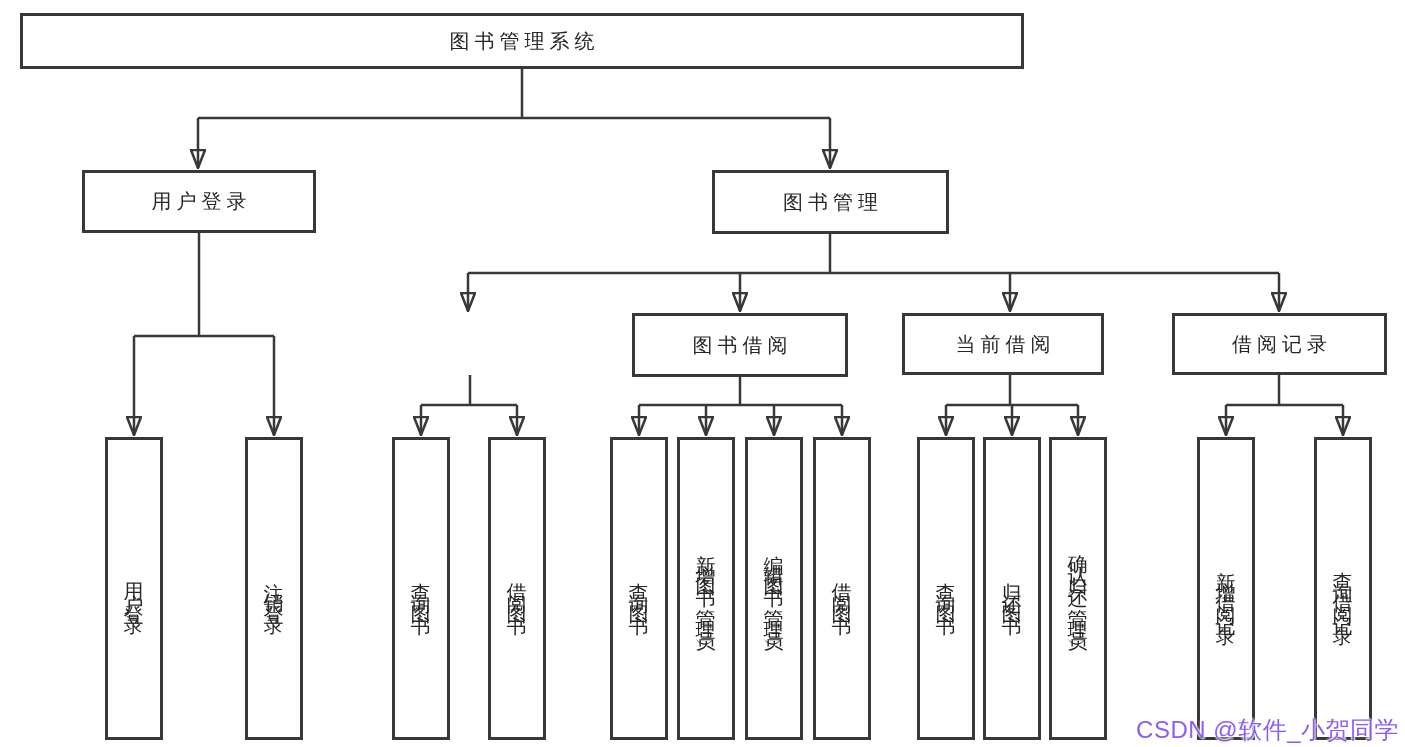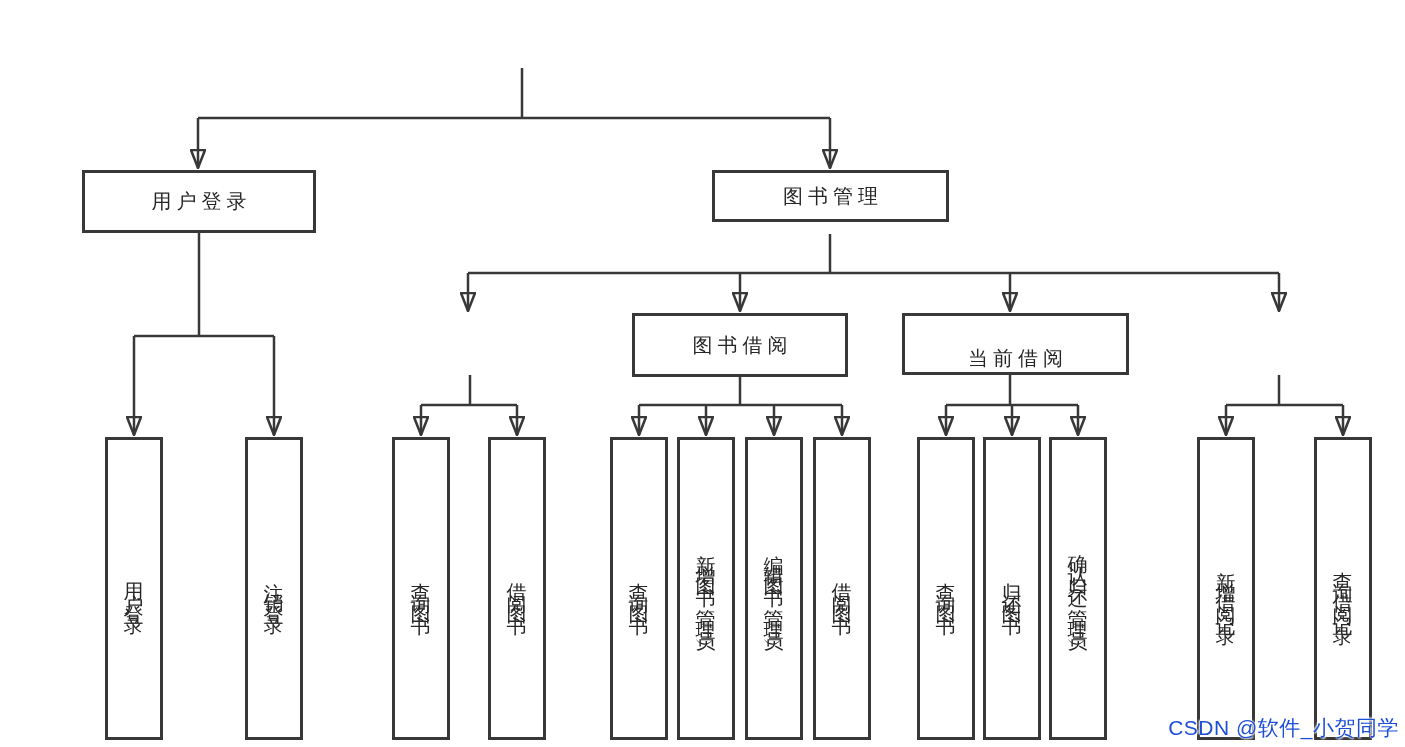--- a/index.html
+++ b/index.html
@@ -49,45 +49,45 @@
     writing-mode: vertical-rl;
     text-orientation: mixed;
     font-size: 20px;
     letter-spacing: 11px;
     line-height: 1;
     white-space: nowrap;
   }
   
   .n-root   { left: 20px;   top: 13px;  width: 1004px; height: 56px; }
   .n-l2a    { left: 82px;   top: 170px; width: 234px;  height: 63px; }
-  .n-l2b    { left: 712px;  top: 170px; width: 237px;  height: 52px; }
+  .n-l2b    { left: 712px;  top: 170px; width: 237px;  height: 64px; }
   .n-l3a    { left: 362px;  top: 313px; width: 216px;  height: 62px; }
   .n-l3b    { left: 632px;  top: 313px; width: 216px;  height: 64px; }
-  .n-l3c    { left: 902px;  top: 313px; width: 227px;  height: 62px; align-items: flex-end; }
+  .n-l3c    { left: 902px;  top: 313px; width: 202px;  height: 62px; }
   .n-l3d    { left: 1172px; top: 313px; width: 215px;  height: 62px; }
   .leaf     { top: 437px; width: 58px; height: 303px; }
   .leaf-1  { left: 105px; }
   .leaf-2  { left: 245px; }
   .leaf-3  { left: 392px; }
   .leaf-4  { left: 488px; }
   .leaf-5  { left: 610px; }
   .leaf-6  { left: 677px; }
   .leaf-7  { left: 745px; }
   .leaf-8  { left: 813px; }
   .leaf-9  { left: 917px; }
   .leaf-10 { left: 983px; }
   .leaf-11 { left: 1049px; }
   .leaf-12 { left: 1197px; }
   .leaf-13 { left: 1314px; }
   .watermark {
     position: absolute;
     right: 6px;
     top: 714px;
-    font-size: 21px;
-    color: #1d4ed8;
+    font-size: 24px;
+    color: #8b5cf6;
     letter-spacing: 0.5px;
     white-space: nowrap;
     z-index: 3;
     text-shadow: 0 0 2px #ffffff, 1px 1px 2px #ffffff, -1px -1px 2px #ffffff;
   }
 </style>
 </head>
 <body>
 
 <div class="canvas">
@@ -133,34 +133,40 @@
     <path d="M946,405 V435" marker-end="url(#arrowhead)"></path>
     <path d="M1012,405 V435" marker-end="url(#arrowhead)"></path>
     <path d="M1078,405 V435" marker-end="url(#arrowhead)"></path>
 
     <path d="M1279,375 V405"></path>
     <path d="M1226,405 H1343"></path>
     <path d="M1226,405 V435" marker-end="url(#arrowhead)"></path>
     <path d="M1343,405 V435" marker-end="url(#arrowhead)"></path>
   </svg>
 
+  <div class="box n-root">
+    <span class="h-label">图书管理系统</span>
+  </div>
 
   <div class="box n-l2a">
     <span class="h-label">用户登录</span>
   </div>
   <div class="box n-l2b">
     <span class="h-label">图书管理</span>
   </div>
 
   <div class="box n-l3b">
     <span class="h-label">图书借阅</span>
   </div>
   <div class="box n-l3c">
     <span class="h-label">当前借阅</span>
   </div>
+  <div class="box n-l3d">
+    <span class="h-label">借阅记录</span>
+  </div>
 
   <div class="box leaf leaf-1">
     <span class="v-label">用户登录</span>
   </div>
   <div class="box leaf leaf-2">
     <span class="v-label">注销登录</span>
   </div>
   <div class="box leaf leaf-3">
     <span class="v-label">查询图书</span>
   </div>

